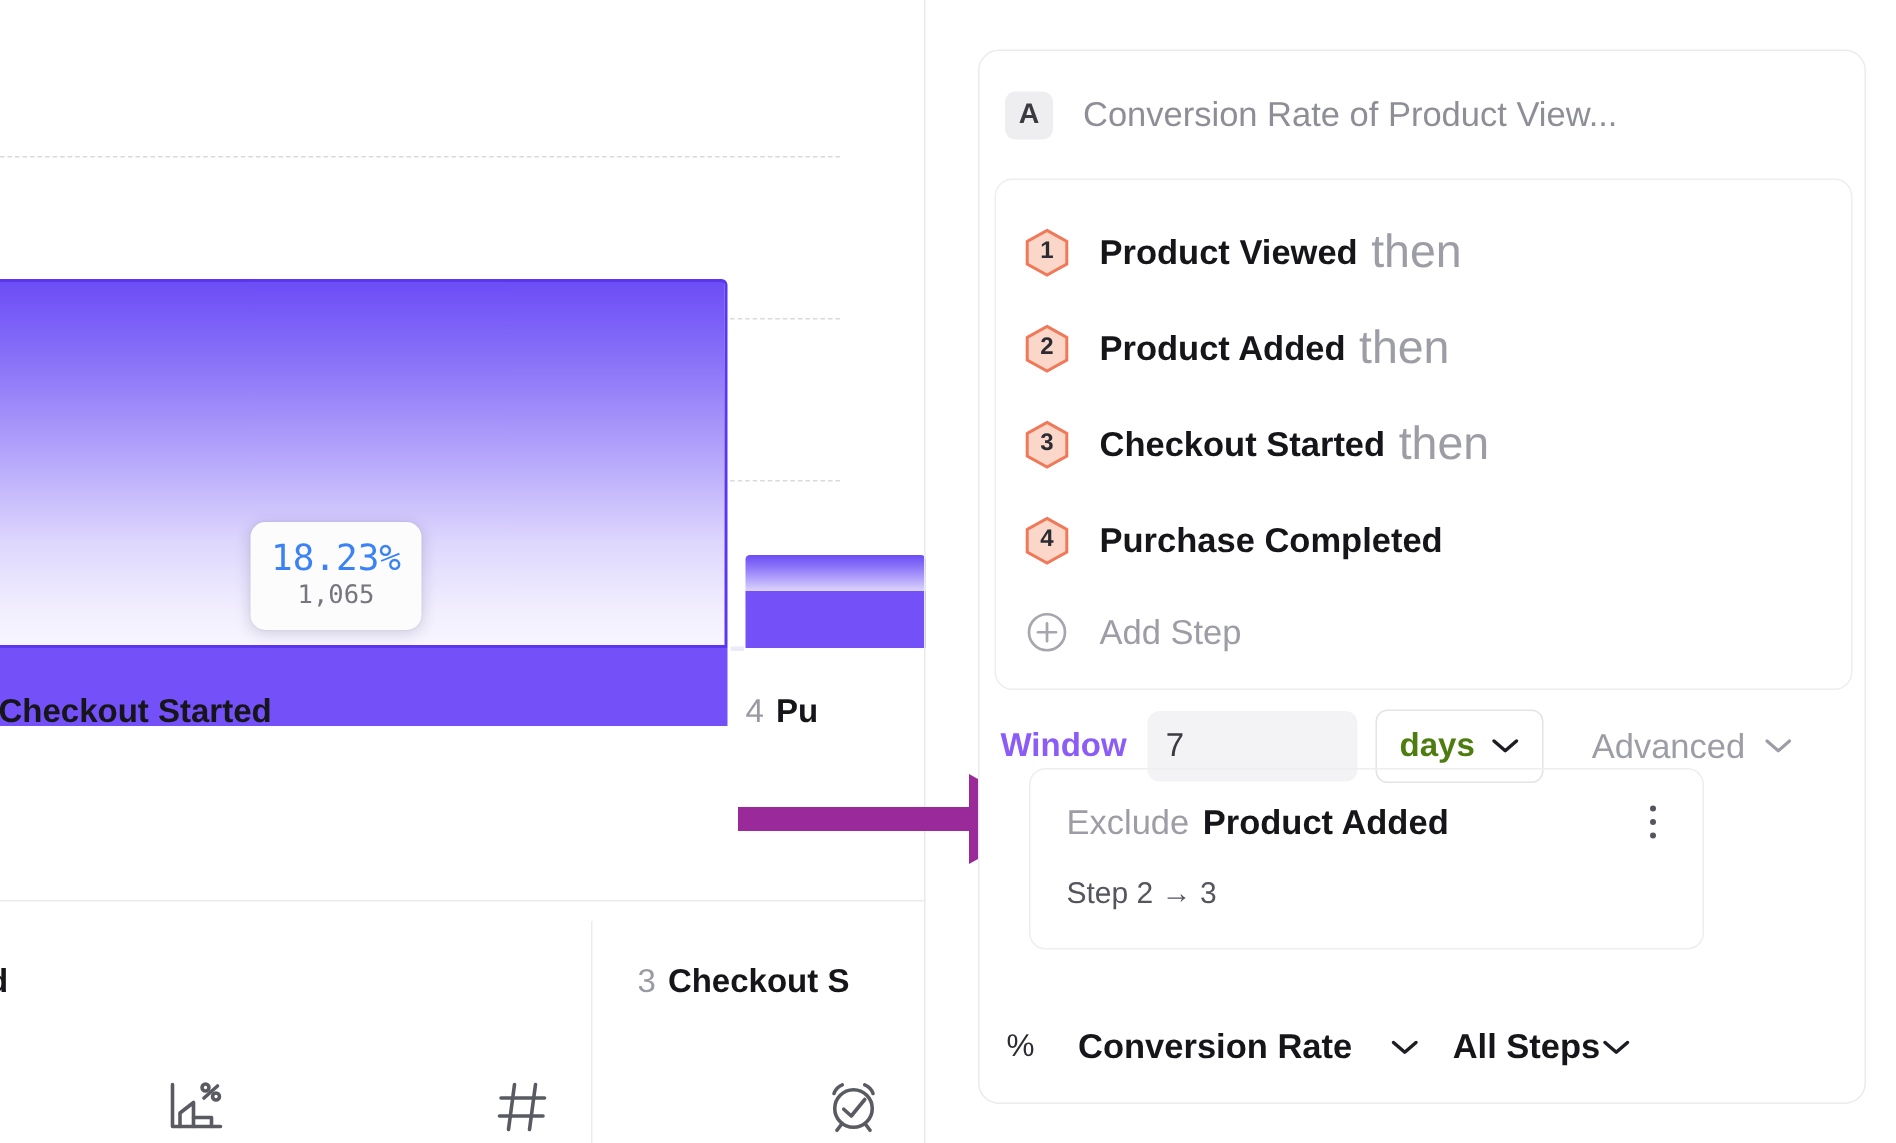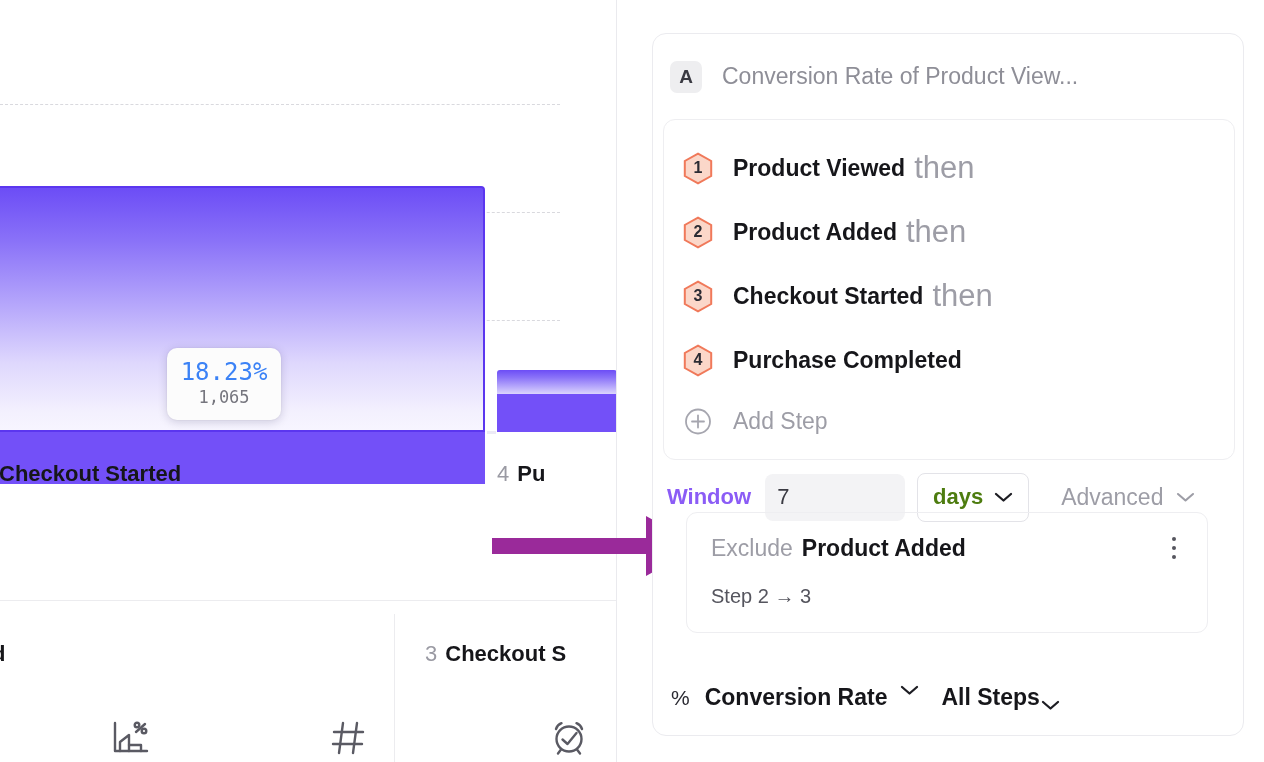--- a/index.html
+++ b/index.html
@@ -370,21 +370,21 @@
   #advanced-label {
     font-size: 23px;
     color: #9d9da6;
   }
 
   
   #exclude-card {
     position: absolute;
     left: 33px;
     top: 478px;
-    width: 522px;
+    width: 450px;
     height: 121px;
     border: 1px solid #eeeef1;
     border-radius: 11px;
     box-sizing: border-box;
     padding: 20px 22px 0 24px;
   }
   #exclude-card-top {
     display: flex;
     align-items: center;
   }
@@ -428,34 +428,34 @@
     bottom: 24px;
     display: flex;
     align-items: center;
   }
   #metric-pct-icon {
     font-size: 21px;
     color: #2b2b33;
     font-weight: 500;
   }
   #metric-select {
-    margin-left: 15px;
-    display: flex;
-    align-items: flex-start;
-    gap: 13px;
+    margin-left: 29px;
+    display: flex;
+    align-items: center;
+    gap: 26px;
   }
   #metric-label {
     font-size: 23px;
     font-weight: 700;
     color: #16161a;
   }
   #scope-select {
     margin-left: 22px;
     display: flex;
-    align-items: flex-end;
+    align-items: center;
     gap: 1px;
   }
   #scope-label {
     font-size: 23px;
     font-weight: 700;
     color: #16161a;
   }
   .chev { display: block; }
 </style>
 </head>

